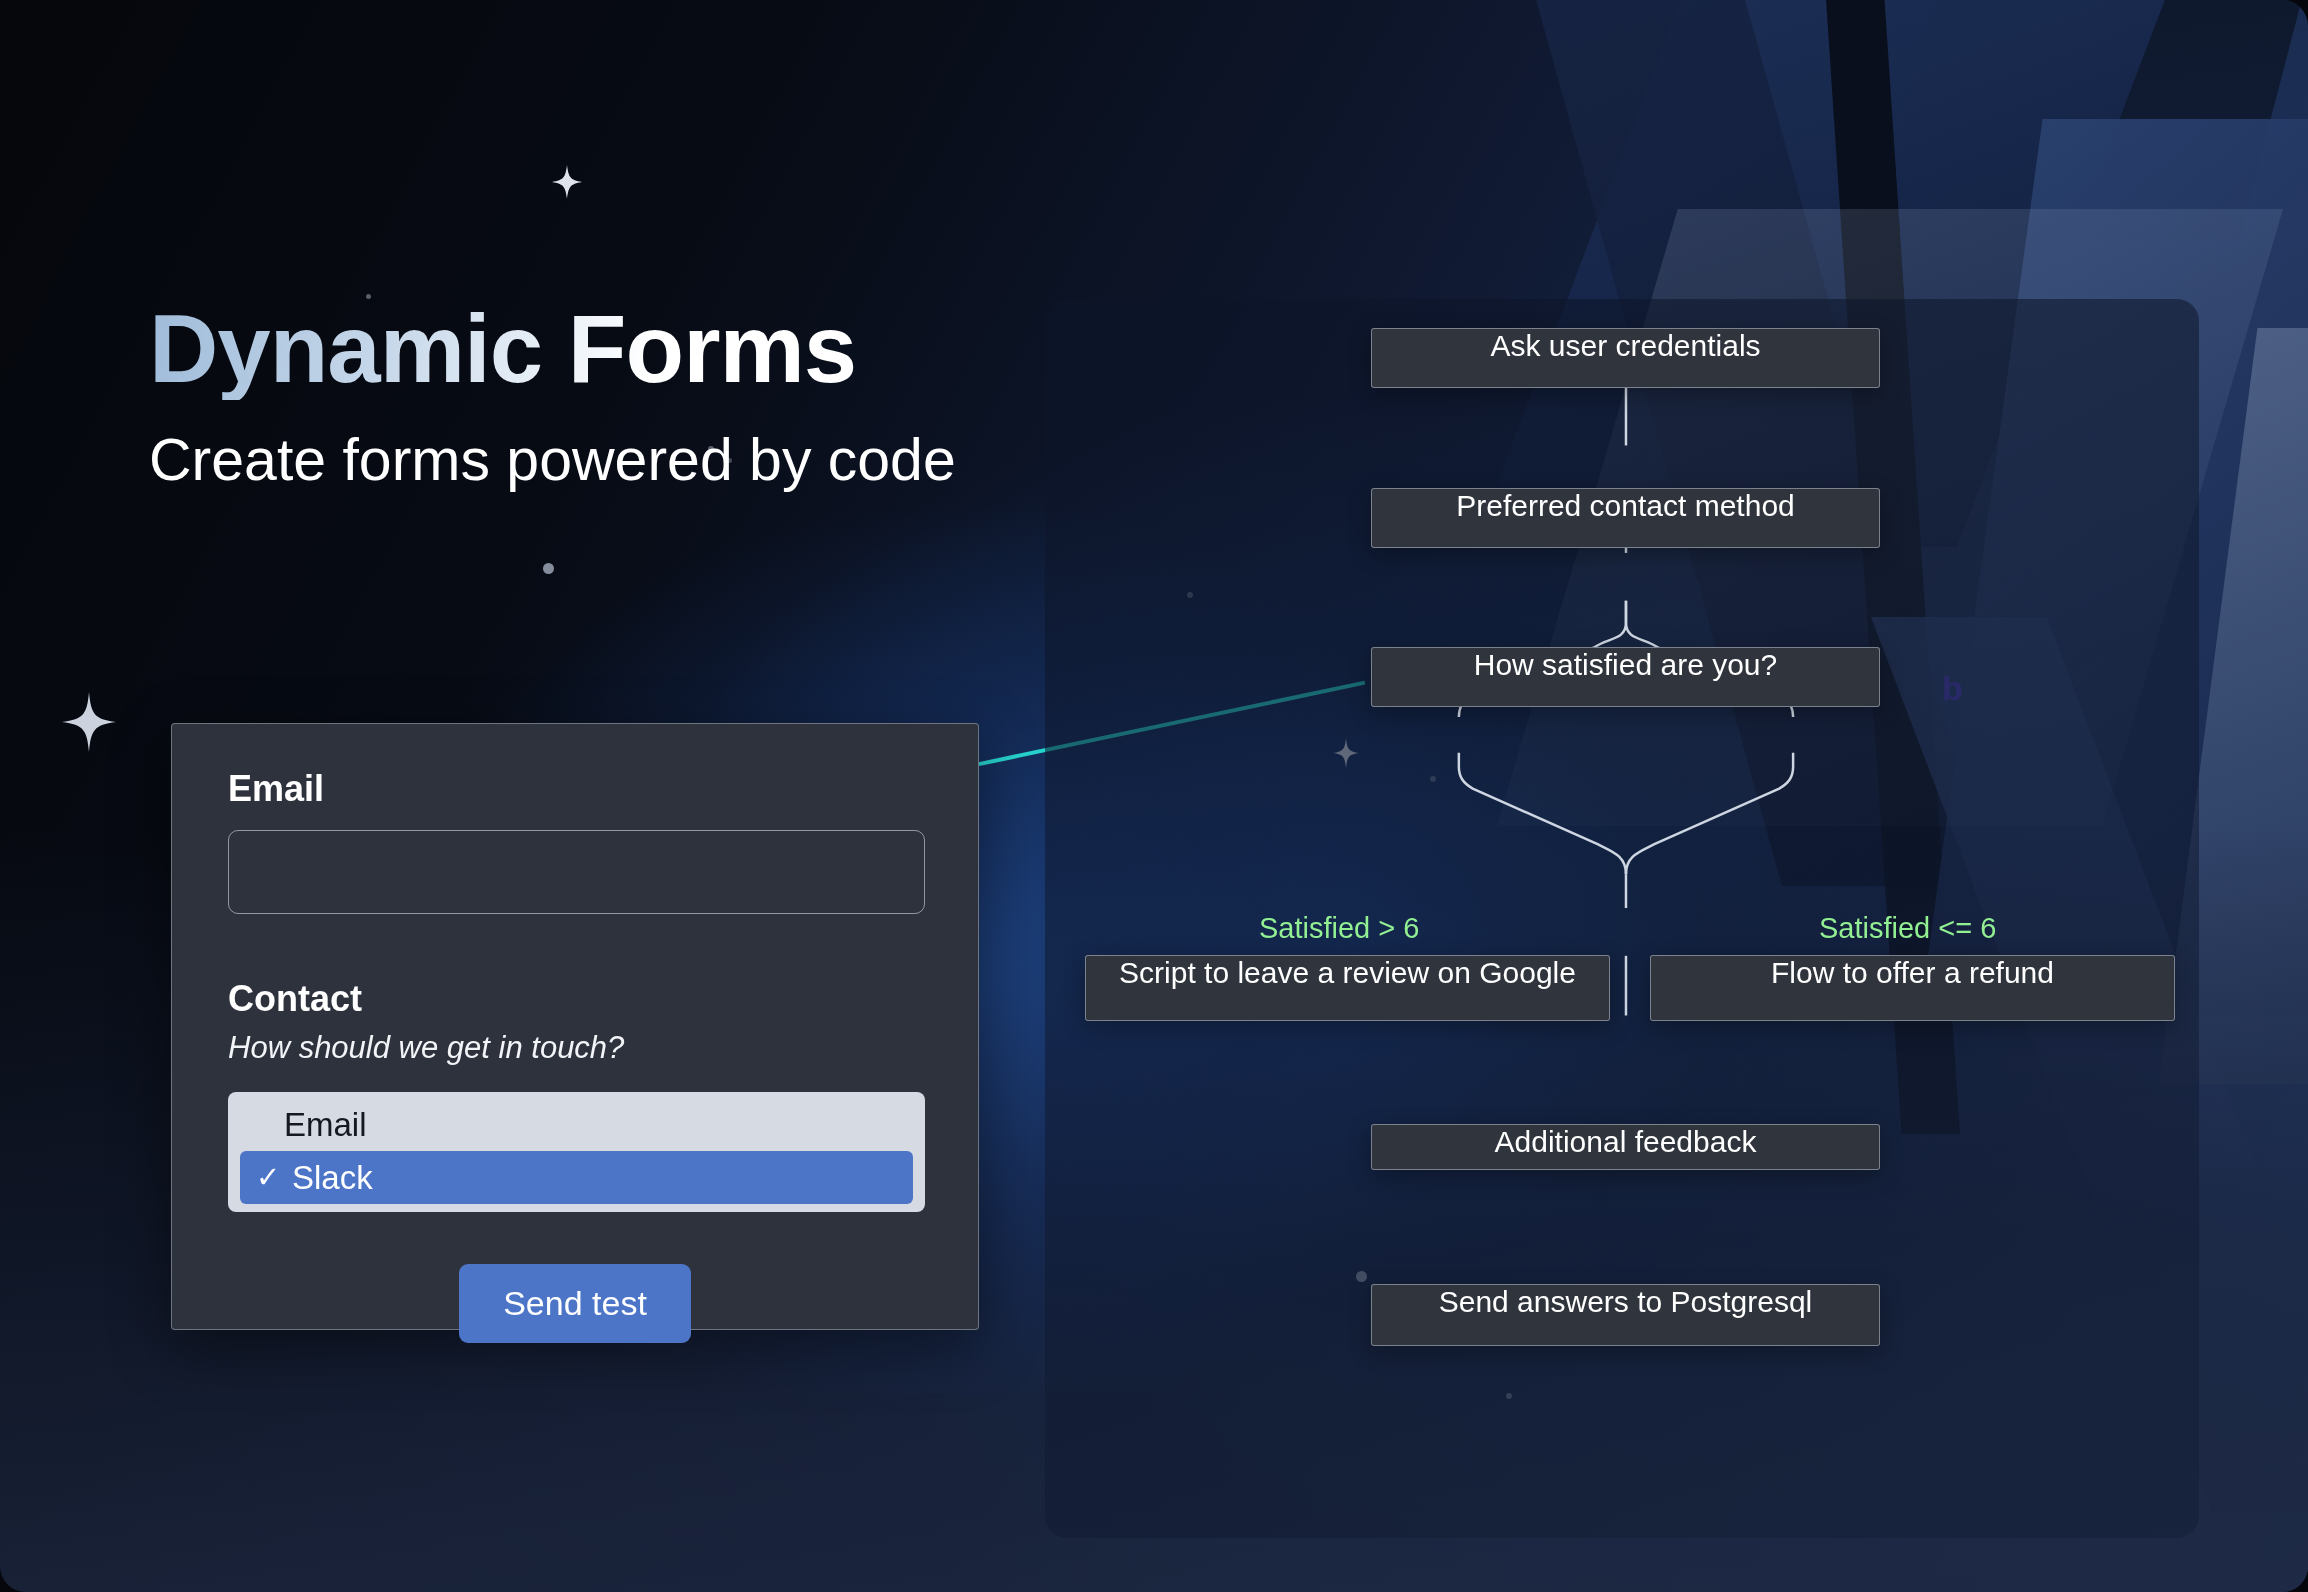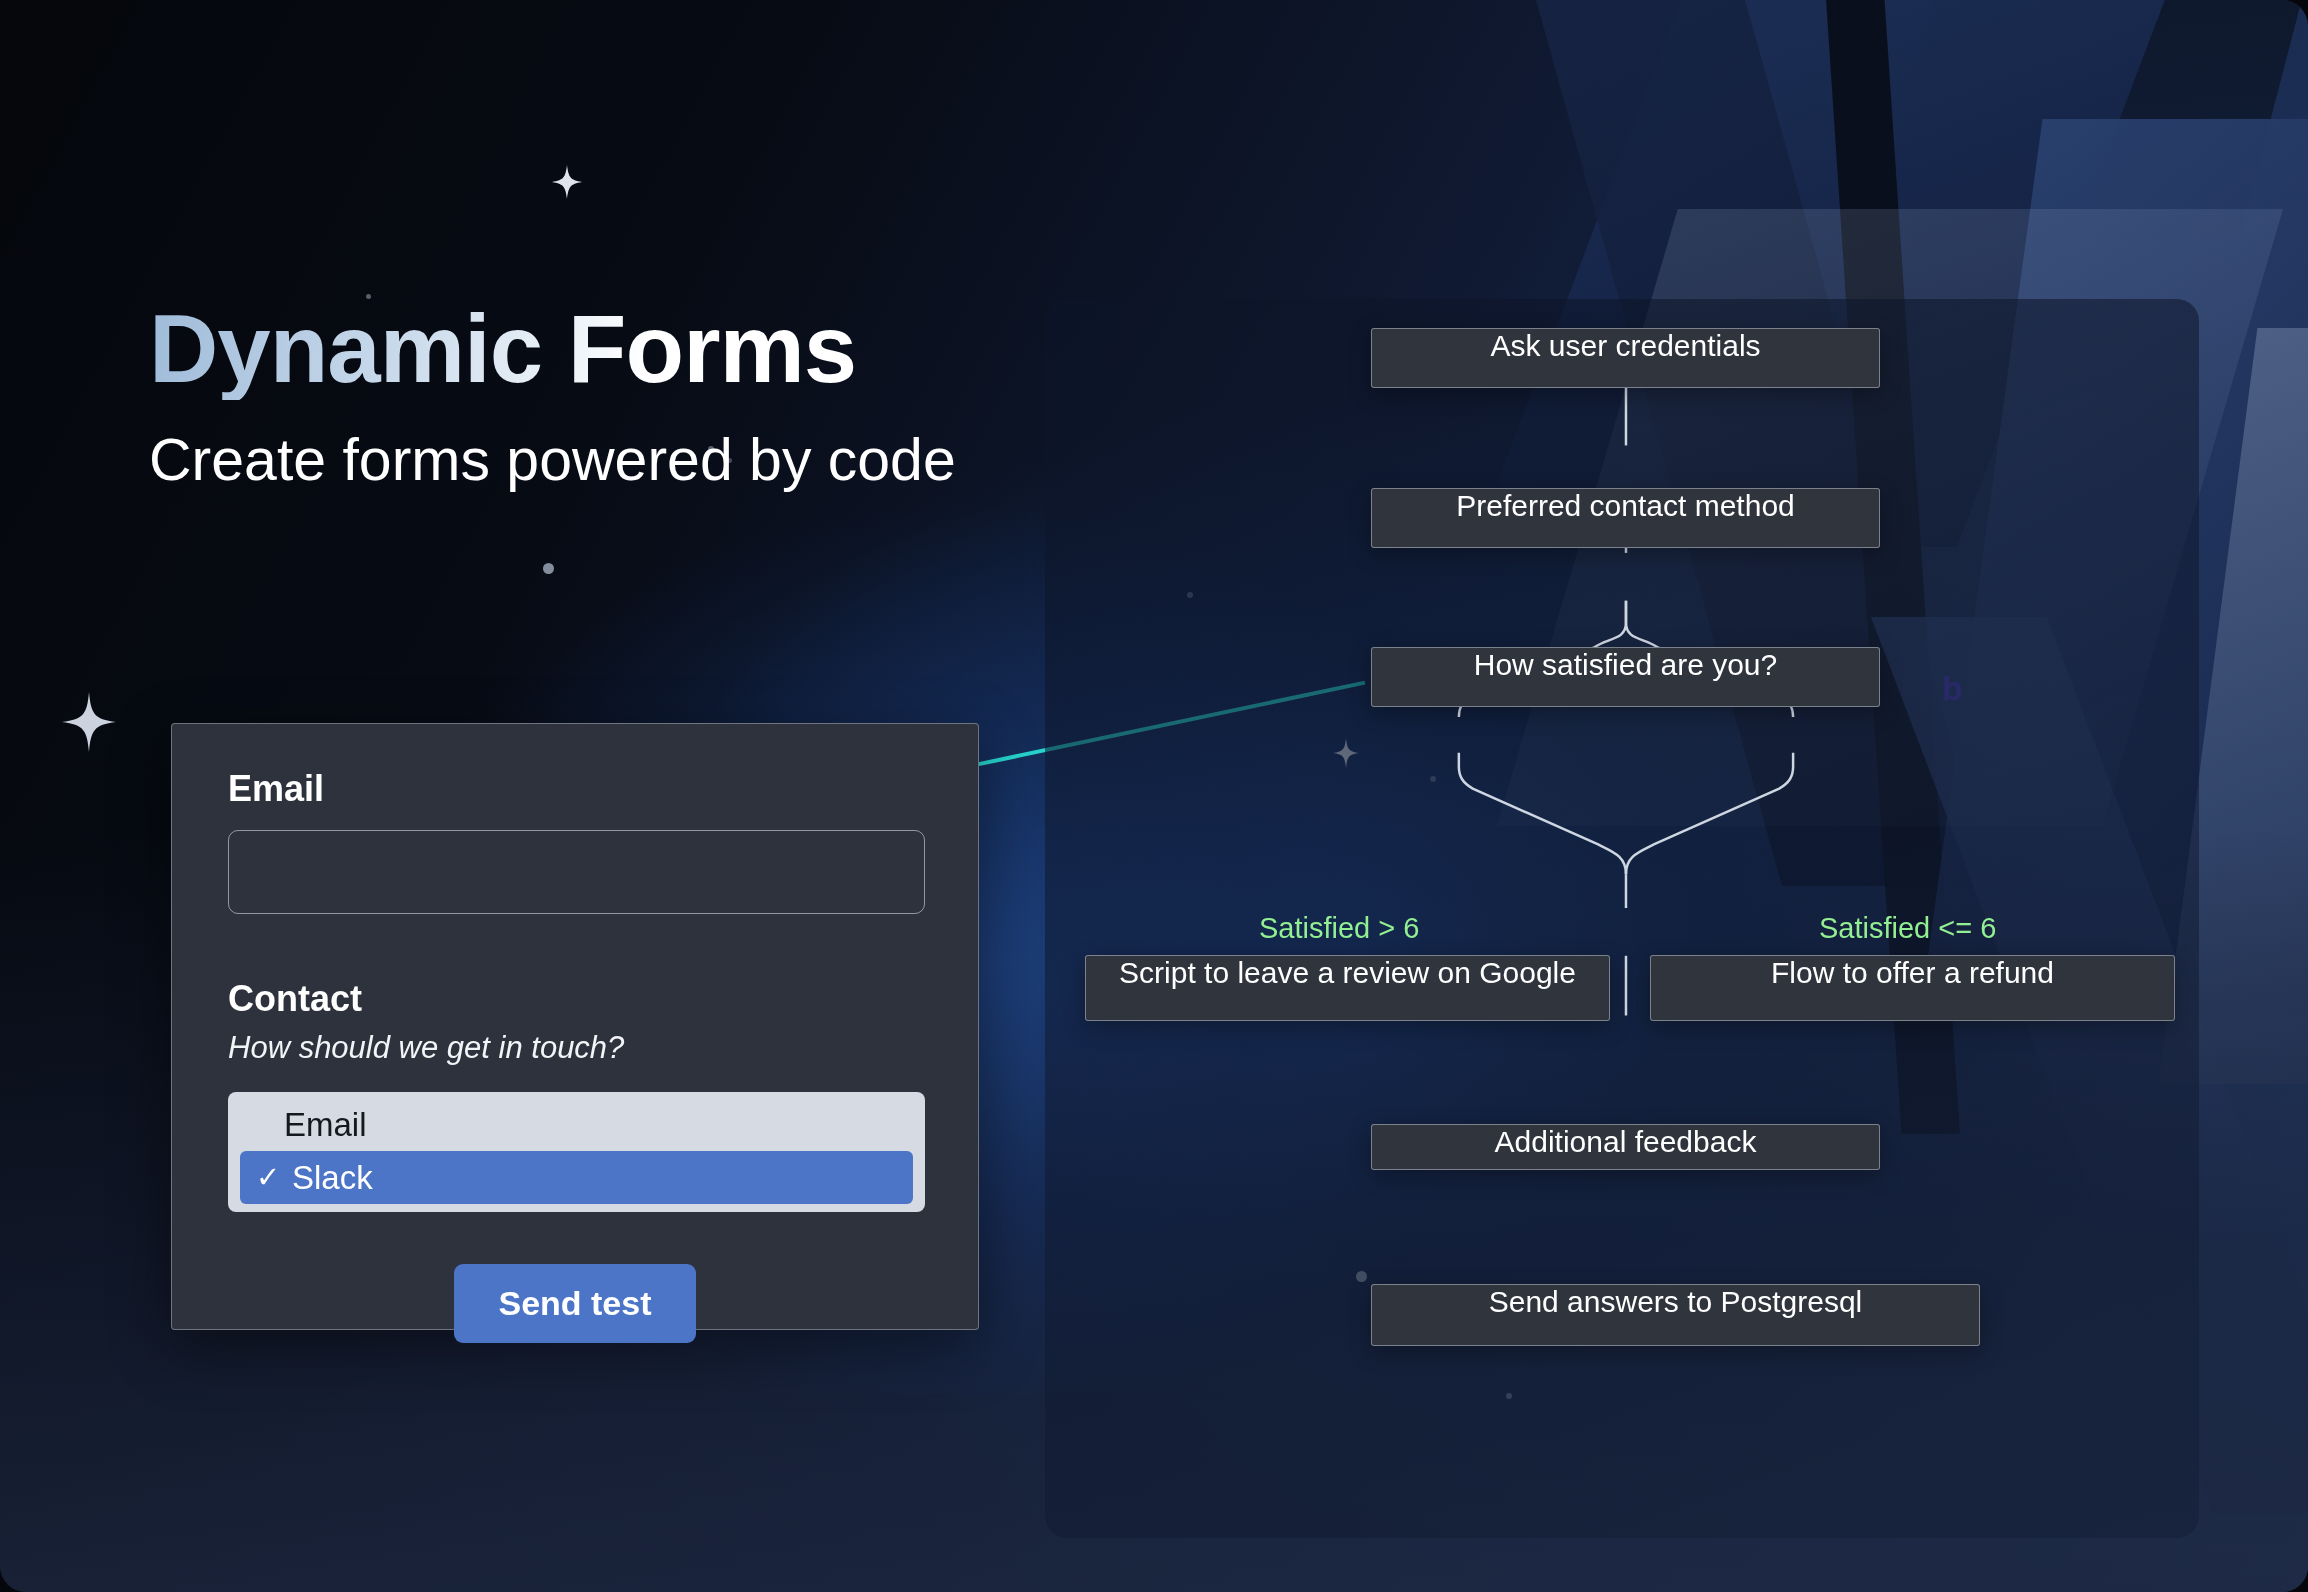--- a/index.html
+++ b/index.html
@@ -143,21 +143,21 @@
     height:53px; padding:0 16px;
     font-size:33px; color:#15181e;
     border-radius:6px;
   }
   .option .tick{ width:26px; display:inline-block; font-size:29px; line-height:1; }
   .option.selected{ background:#4c75c8; color:#ffffff; margin:0 8px; }
 
   .send-btn{
     display:block; margin:52px auto 0 auto;
     background:#4c75c8; color:#ffffff;
-    font-size:34px; font-weight:bold;
+    font-size:34px; font-weight:normal;
     border:none; border-radius:9px;
     padding:20px 44px;
     cursor:pointer;
     font-family:"Liberation Sans", sans-serif;
   }
 
   
   .cyan-line{ position:absolute; left:0; top:0; width:2308px; height:1592px; pointer-events:none; }
 
   
@@ -288,21 +288,21 @@
   </div>
 
   <div class="node" style="left:1650px; top:955px; width:525px; height:66px;">
     <span>Flow to offer a refund</span>
   </div>
 
   <div class="node" style="left:1371px; top:1124px; width:509px; height:46px;">
     <span>Additional feedback</span>
   </div>
 
-  <div class="node" style="left:1371px; top:1284px; width:609px; height:62px;">
+  <div class="node" style="left:1371px; top:1284px; width:509px; height:62px;">
     <span>Send answers to Postgresql</span>
   </div>
 
   <div class="form-card">
     <div class="field-label">Email</div>
     <input class="email-input" type="text" placeholder="" style="">
 
     <div class="contact-block">
       <div class="field-label">Contact</div>
       <div class="field-hint">How should we get in touch?</div>

